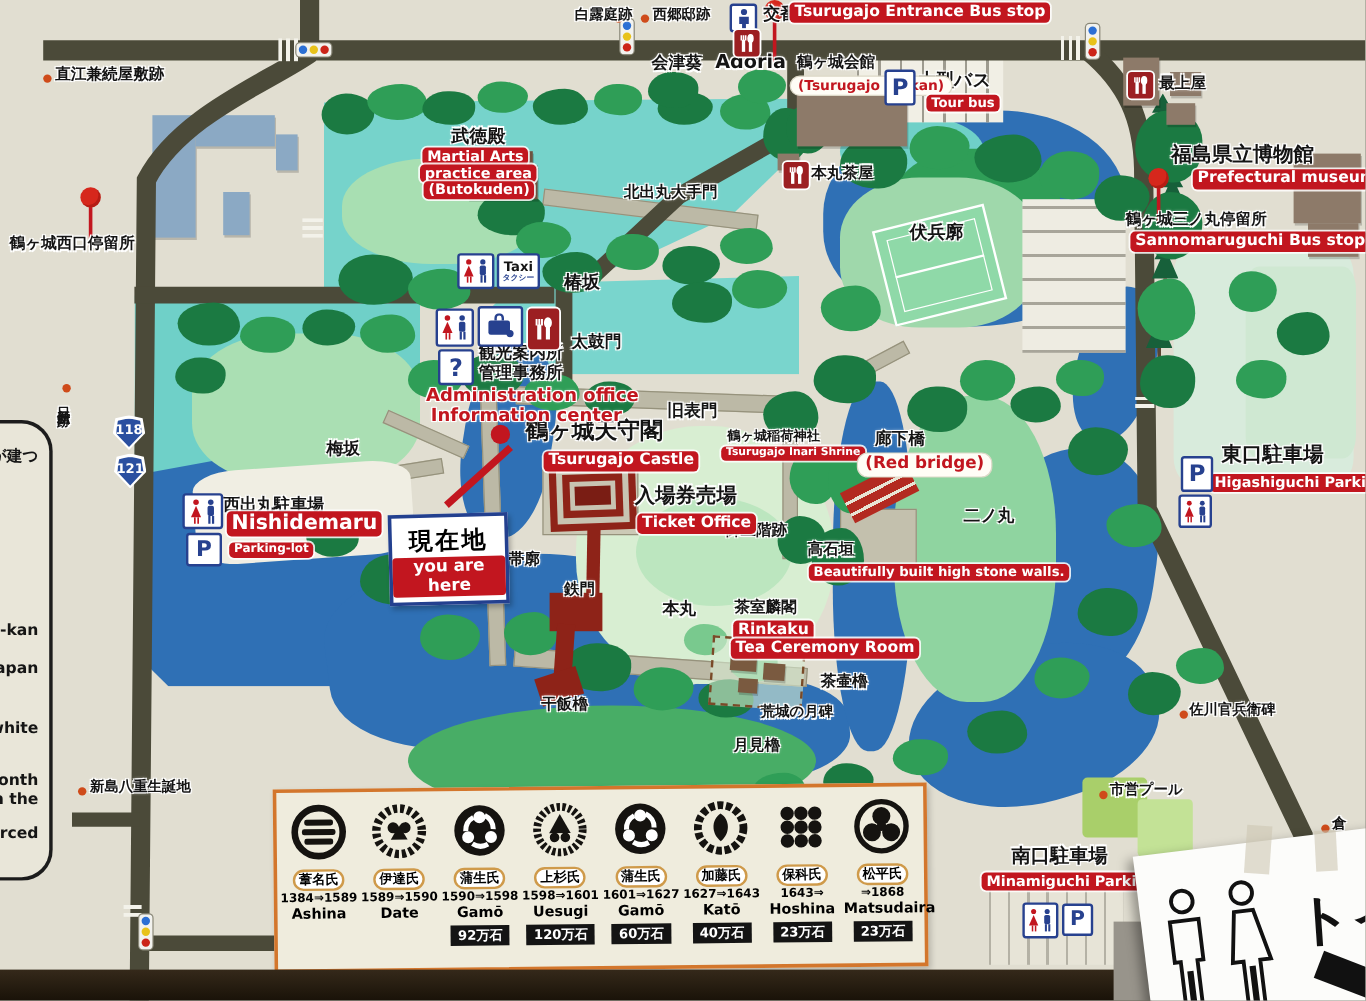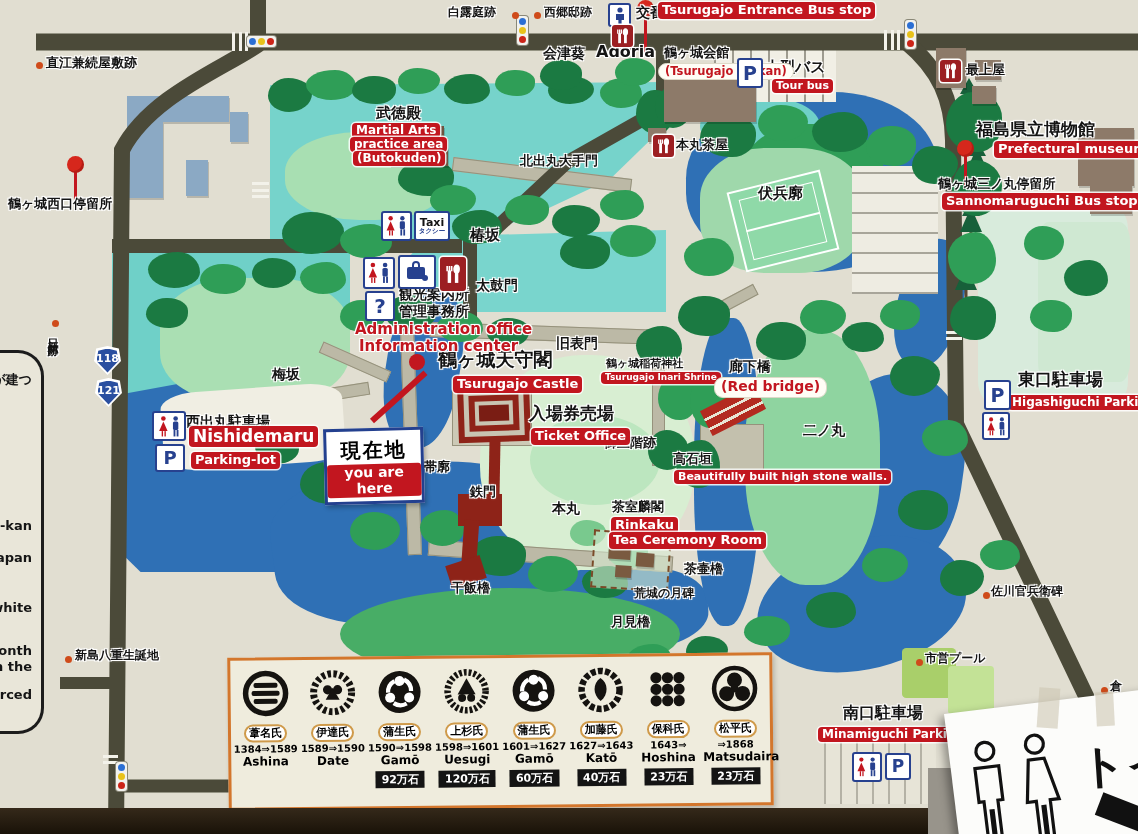--- a/index.html
+++ b/index.html
@@ -220,21 +220,21 @@
   <div class="dot" style="left:534px;top:12px;z-index:20"></div>
   <div class="dot" style="left:983px;top:592px;z-index:20"></div>
   <div class="dot" style="left:916px;top:659px;z-index:20"></div>
   <div class="dot" style="left:1032px;top:734px;z-index:20"></div>
   <div class="dot" style="left:1035px;top:759px;z-index:20"></div>
   <div class="dot" style="left:65px;top:656px;z-index:20"></div>
   <div class="dot" style="left:52px;top:320px;z-index:20"></div>
   <div class="dot" style="left:1101px;top:687px;z-index:20"></div>
 
   <div class="jp" style="left:46px;top:56px;font-size:13px;z-index:20">直江兼続屋敷跡</div>
-  <div class="jp" style="left:448px;top:6px;font-size:12px;z-index:20">白露庭跡</div>
+  <div class="jp" style="left:479px;top:6px;font-size:12px;z-index:20">白露庭跡</div>
   <div class="jp" style="left:544px;top:6px;font-size:12px;z-index:20">西郷邸跡</div>
   <div class="jp" style="left:636px;top:5px;font-size:14px;z-index:20">交番</div>
   <div class="jp" style="left:543px;top:46px;font-size:14px;z-index:20">会津葵</div>
   <div class="jp" style="left:596px;top:43px;font-size:16px;z-index:20">Adoria</div>
   <div class="jp" style="left:664px;top:46px;font-size:13px;z-index:20">鶴ヶ城会館</div>
   <div class="jp" style="left:765px;top:59px;font-size:15px;z-index:20">大型バス</div>
   <div class="jp" style="left:966px;top:63px;font-size:13px;z-index:20">最上屋</div>
   <div class="jp" style="left:976px;top:120px;font-size:17px;z-index:20">福島県立博物館</div>
   <div class="jp" style="left:938px;top:177px;font-size:13px;z-index:20">鶴ヶ城三ノ丸停留所</div>
   <div class="jp" style="left:376px;top:105px;font-size:15px;z-index:20">武徳殿</div>
@@ -284,21 +284,21 @@
   <div class="pill" style="left:353px;top:151px;font-size:12px;z-index:20">(Butokuden)</div>
   <div class="redtxt" style="left:355px;top:321px;font-size:15px;z-index:20">Administration office</div>
   <div class="redtxt" style="left:359px;top:338px;font-size:15px;z-index:20">Information center</div>
   <div class="pill" style="left:453px;top:376px;font-size:13px;z-index:20">Tsurugajo Castle</div>
   <div class="pill" style="left:601px;top:372px;font-size:9px;z-index:20">Tsurugajo Inari Shrine</div>
   <div class="pillw" style="left:714px;top:377px;font-size:14px;z-index:20">(Red bridge)</div>
   <div class="pill" style="left:531px;top:428px;font-size:13px;z-index:20">Ticket Office</div>
   <div class="pill" style="left:674px;top:470px;font-size:11px;z-index:20">Beautifully built high stone walls.</div>
   <div class="pill" style="left:1008px;top:395px;font-size:12px;z-index:20">Higashiguchi Parking-lot</div>
   <div class="pill" style="left:189px;top:426px;font-size:17px;z-index:20">Nishidemaru</div>
-  <div class="pill" style="left:191px;top:452px;font-size:13px;z-index:20">Parking-lot</div>
+  <div class="pill" style="left:191px;top:452px;font-size:10px;z-index:20">Parking-lot</div>
   <div class="pill" style="left:611px;top:517px;font-size:13px;z-index:20">Rinkaku</div>
   <div class="pill" style="left:609px;top:532px;font-size:13px;z-index:20">Tea Ceremony Room</div>
   <div class="pill" style="left:818px;top:727px;font-size:12px;z-index:20">Minamiguchi Parking-lot</div>
 
   <div class="box-icon" style="left:608px;top:3px;width:23px;height:24px">
     <svg width="14" height="17" viewBox="0 0 14 17">
         <circle cx="7" cy="3" r="2.6" fill="#27418f"></circle>
         <path d="M3 7 h8 v6 h-2.4 v4 h-3.2 v-4 H3 Z" fill="#27418f"></path>
       </svg>
   </div>

